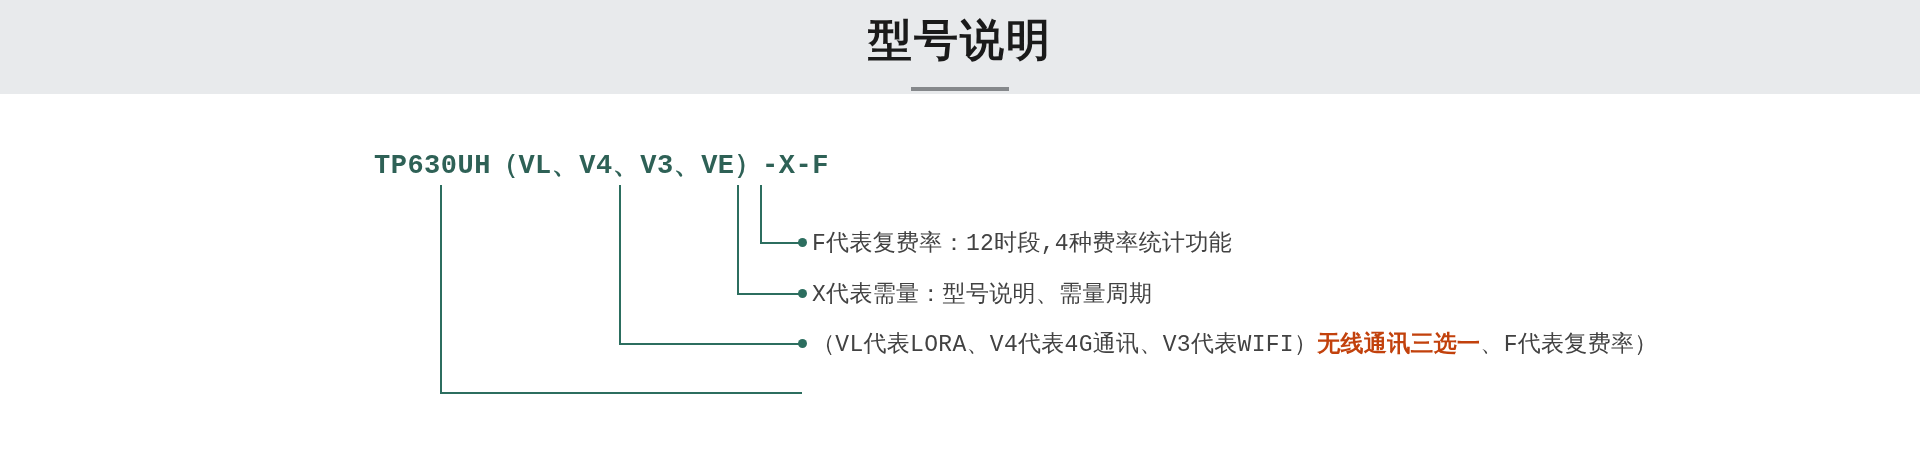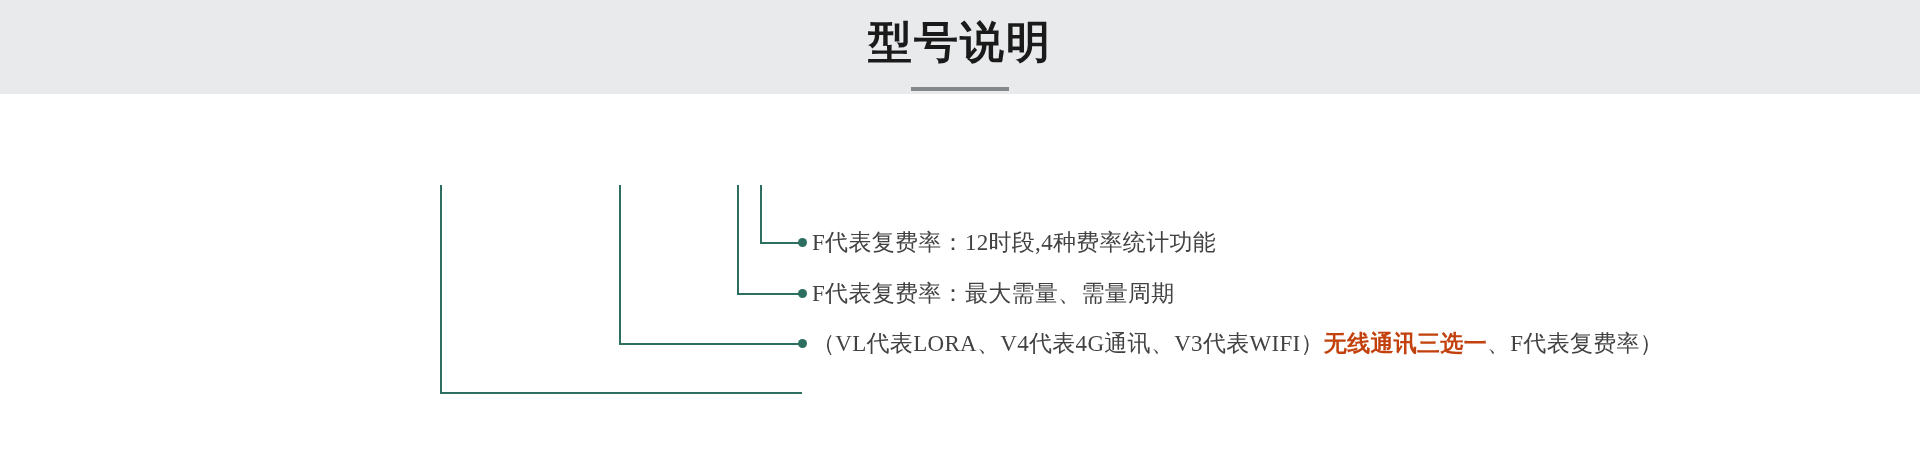--- a/index.html
+++ b/index.html
@@ -1,21 +1,21 @@
 <!DOCTYPE html>
 <html><head>
 <meta charset="utf-8">
 <style>
   html,body{margin:0;padding:0;background:#fff;}
   .canvas{
     position:relative;
     width:1920px;height:460px;
     overflow:hidden;
     background:#ffffff;
-    font-family:Liberation Serif, serif;
+    font-family:Liberation Mono, monospace;
   }
   
   .hero{
     position:absolute;left:0;top:0;
     width:1920px;height:94px;
     background:#e8eaec;
     text-align:center;
   }
   .hero h1{
     margin:0;
@@ -88,34 +88,35 @@
 
 <div class="canvas">
 
   <header class="hero">
     <h1>型号说明</h1>
     <div class="divider"></div>
   </header>
 
   <main class="diagram">
 
+    <div class="model">TP630UH（VL、V4、V3、VE）-X-F</div>
 
     <div class="connector c1"></div>
     <div class="connector c2"></div>
     <div class="connector c3"></div>
     <div class="connector c4"></div>
 
     <div class="row r1">
       <span class="bullet"></span>
       <span class="rowtext">F代表复费率：12时段,4种费率统计功能</span>
     </div>
 
     <div class="row r2">
       <span class="bullet"></span>
-      <span class="rowtext">F代表复费率：最大需量、需量周期</span>
+      <span class="rowtext">X代表需量：型号说明、需量周期</span>
     </div>
 
     <div class="row r3">
       <span class="bullet"></span>
       <span class="rowtext"><span>（VL代表LORA、V4代表4G通讯、V3代表WIFI）</span><span class="hl">无线通讯三选一</span><span>、F代表复费率）</span></span>
     </div>
 
 
   </main>
 </div>

